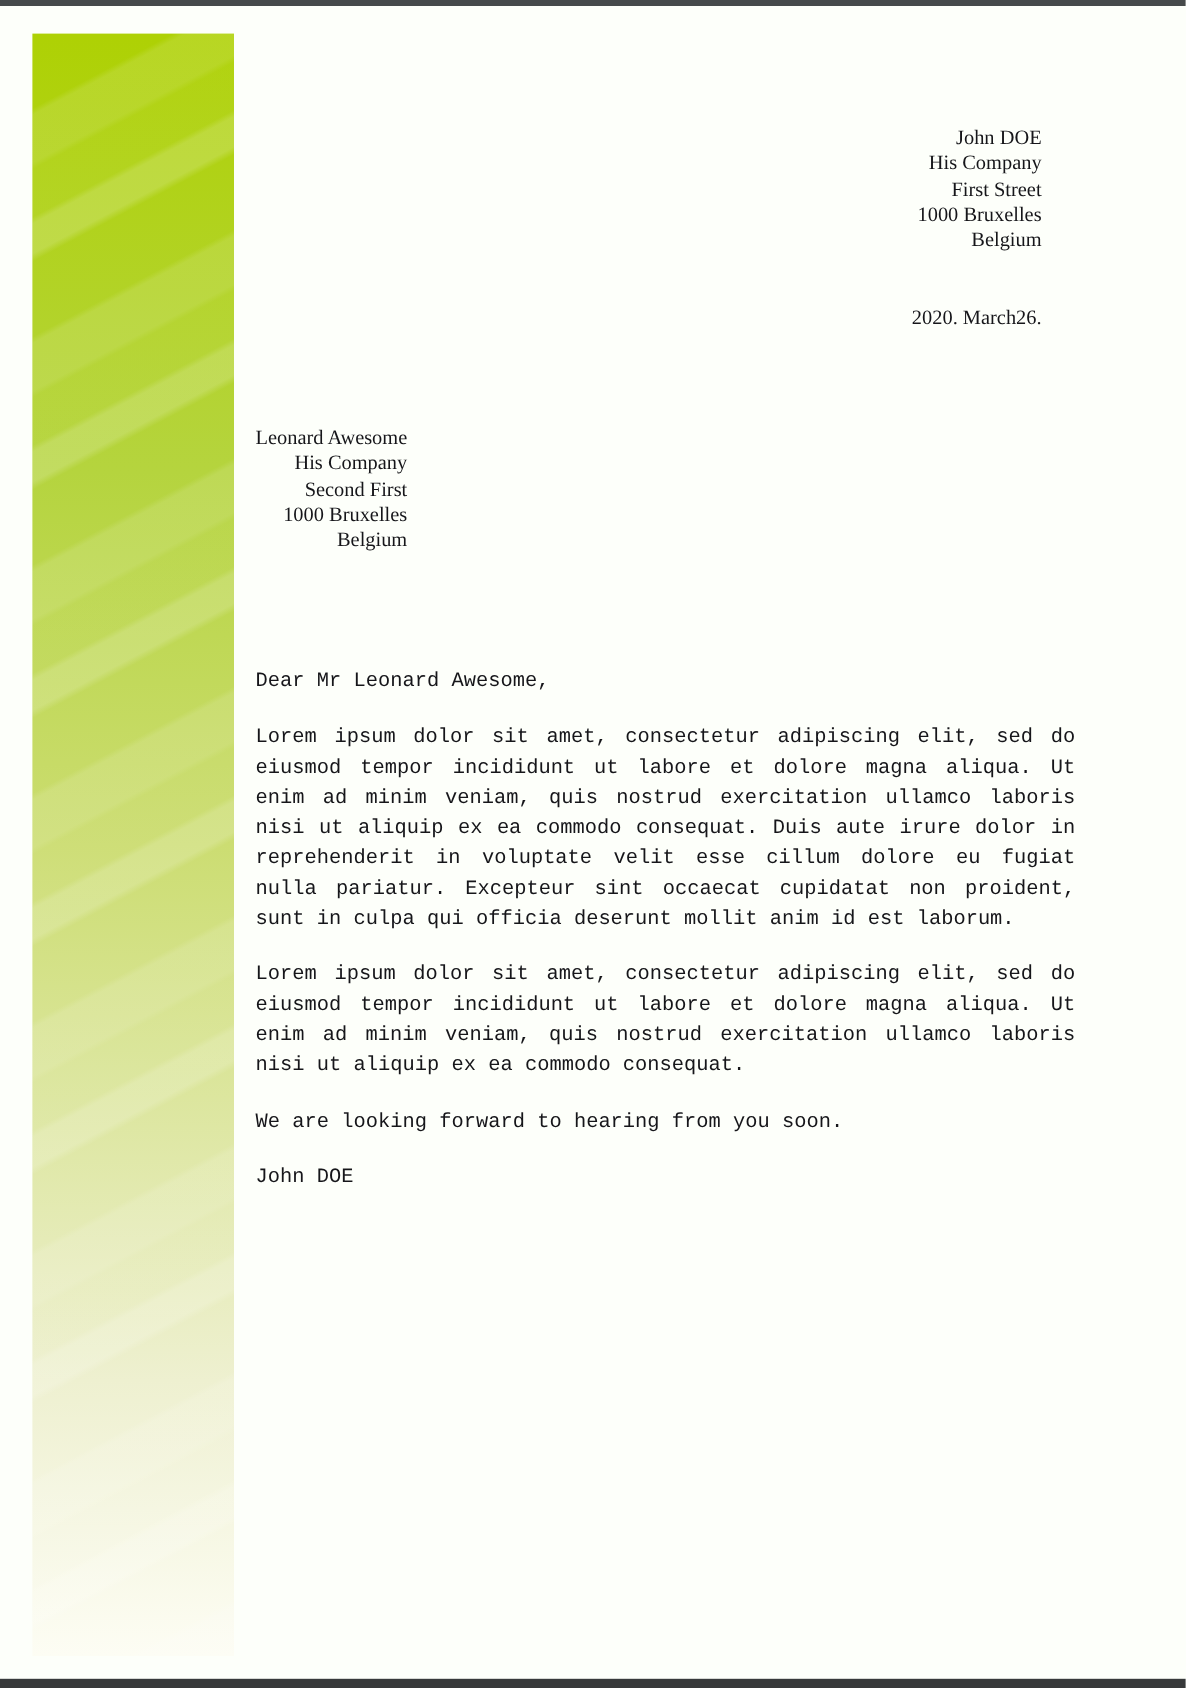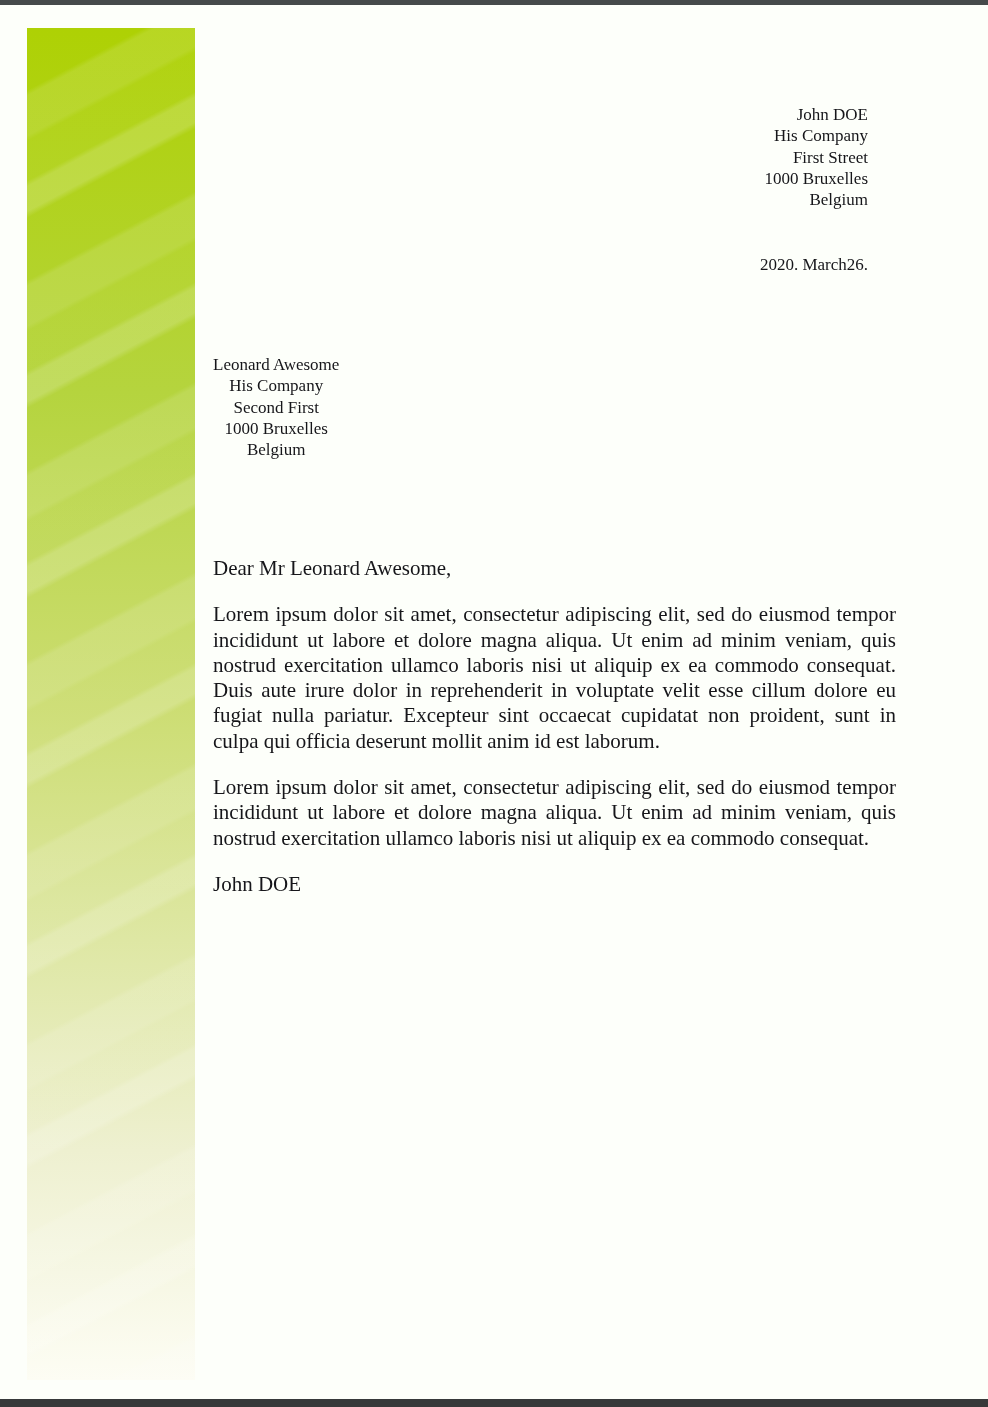--- a/index.html
+++ b/index.html
@@ -46,29 +46,30 @@
   }
 
   .addr {
     position: absolute;
     font-size: 17px;
     line-height: 21.3px;
     white-space: nowrap;
   }
   .sender-block { top: 104px; right: 120px; text-align: right; }
   .date-line    { top: 254px; right: 120px; text-align: left; }
-  .recipient-block { top: 354px; left: 213px; text-align: center; }
+  .recipient-block { top: 354px; left: 213px; text-align: right; }
 
   .letter-body {
     position: absolute;
     top: 556px;
     left: 213px;
     width: 683px;
-    font-size: 21px;
+    font-size: 17px;
     line-height: 25.3px;
+    font-family: Liberation Mono, monospace;
   }
   .letter-body p { margin: 0 0 21px 0; }
   .para-justify { text-align: justify; }
 </style>
 </head>
 <body>
 
 <div class="edge-strip edge-top"></div>
 
 <div class="sidebar-bar"></div>
@@ -88,16 +89,17 @@
   <div>His Company</div>
   <div>Second First</div>
   <div>1000 Bruxelles</div>
   <div>Belgium</div>
 </div>
 
 <div class="letter-body">
   <p>Dear Mr Leonard Awesome,</p>
   <p class="para-justify">Lorem ipsum dolor sit amet, consectetur adipiscing elit, sed do eiusmod tempor incididunt ut labore et dolore magna aliqua. Ut enim ad minim veniam, quis nostrud exercitation ullamco laboris nisi ut aliquip ex ea commodo consequat. Duis aute irure dolor in reprehenderit in voluptate velit esse cillum dolore eu fugiat nulla pariatur. Excepteur sint occaecat cupidatat non proident, sunt in culpa qui officia deserunt mollit anim id est laborum.</p>
   <p class="para-justify">Lorem ipsum dolor sit amet, consectetur adipiscing elit, sed do eiusmod tempor incididunt ut labore et dolore magna aliqua. Ut enim ad minim veniam, quis nostrud exercitation ullamco laboris nisi ut aliquip ex ea commodo consequat.</p>
+  <p>We are looking forward to hearing from you soon.</p>
   <p>John DOE</p>
 </div>
 
 <div class="edge-strip edge-bottom"></div>
 
 </body></html>

